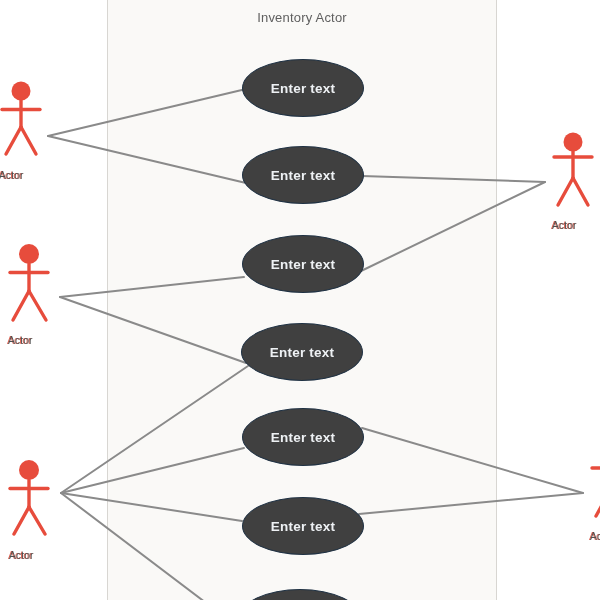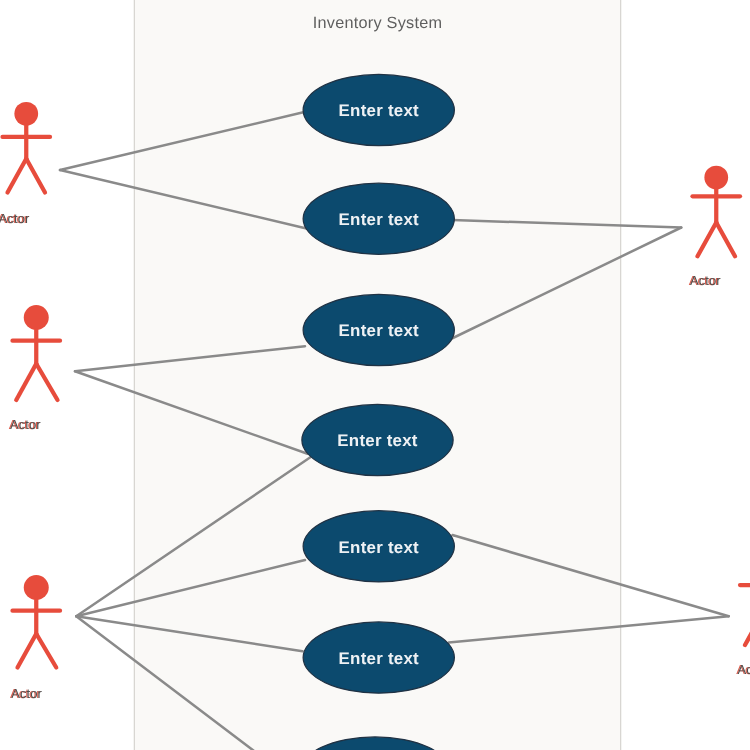--- a/index.html
+++ b/index.html
@@ -41,21 +41,21 @@
   svg.links-layer {
     position: absolute;
     left: 0;
     top: 0;
     z-index: 2;
   }
   .use-case {
     position: absolute;
     width: 122px;
     height: 58px;
-    background: #0c4a6e;
+    background: #404040;
     border: 1px solid #203244;
     border-radius: 50%;
     display: flex;
     align-items: center;
     justify-content: center;
     z-index: 3;
     box-sizing: border-box;
   }
   .use-case span {
     color: #eef1f4;
@@ -84,21 +84,21 @@
   .al3 { left: 9px;   top: 549px; }
   .al4 { left: 552px; top: 219px; }
   .al5 { left: 590px; top: 530px; }
 </style>
 </head>
 <body>
 
 <div id="stage">
 
   <div class="boundary"></div>
-  <div class="boundary-title">Inventory System</div>
+  <div class="boundary-title">Inventory Actor</div>
 
   <svg class="links-layer" width="600" height="600" viewBox="0 0 600 600">
     <g stroke="#8a8a8a" stroke-width="2" stroke-linecap="round">
       <line x1="48" y1="136" x2="246" y2="89"></line>
       <line x1="48" y1="136" x2="246" y2="183"></line>
       <line x1="362" y1="176" x2="545" y2="182"></line>
       <line x1="359" y1="272" x2="545" y2="182"></line>
       <line x1="60" y1="297" x2="244" y2="277"></line>
       <line x1="60" y1="297" x2="246" y2="363"></line>
       <line x1="61" y1="493" x2="248" y2="366"></line>

